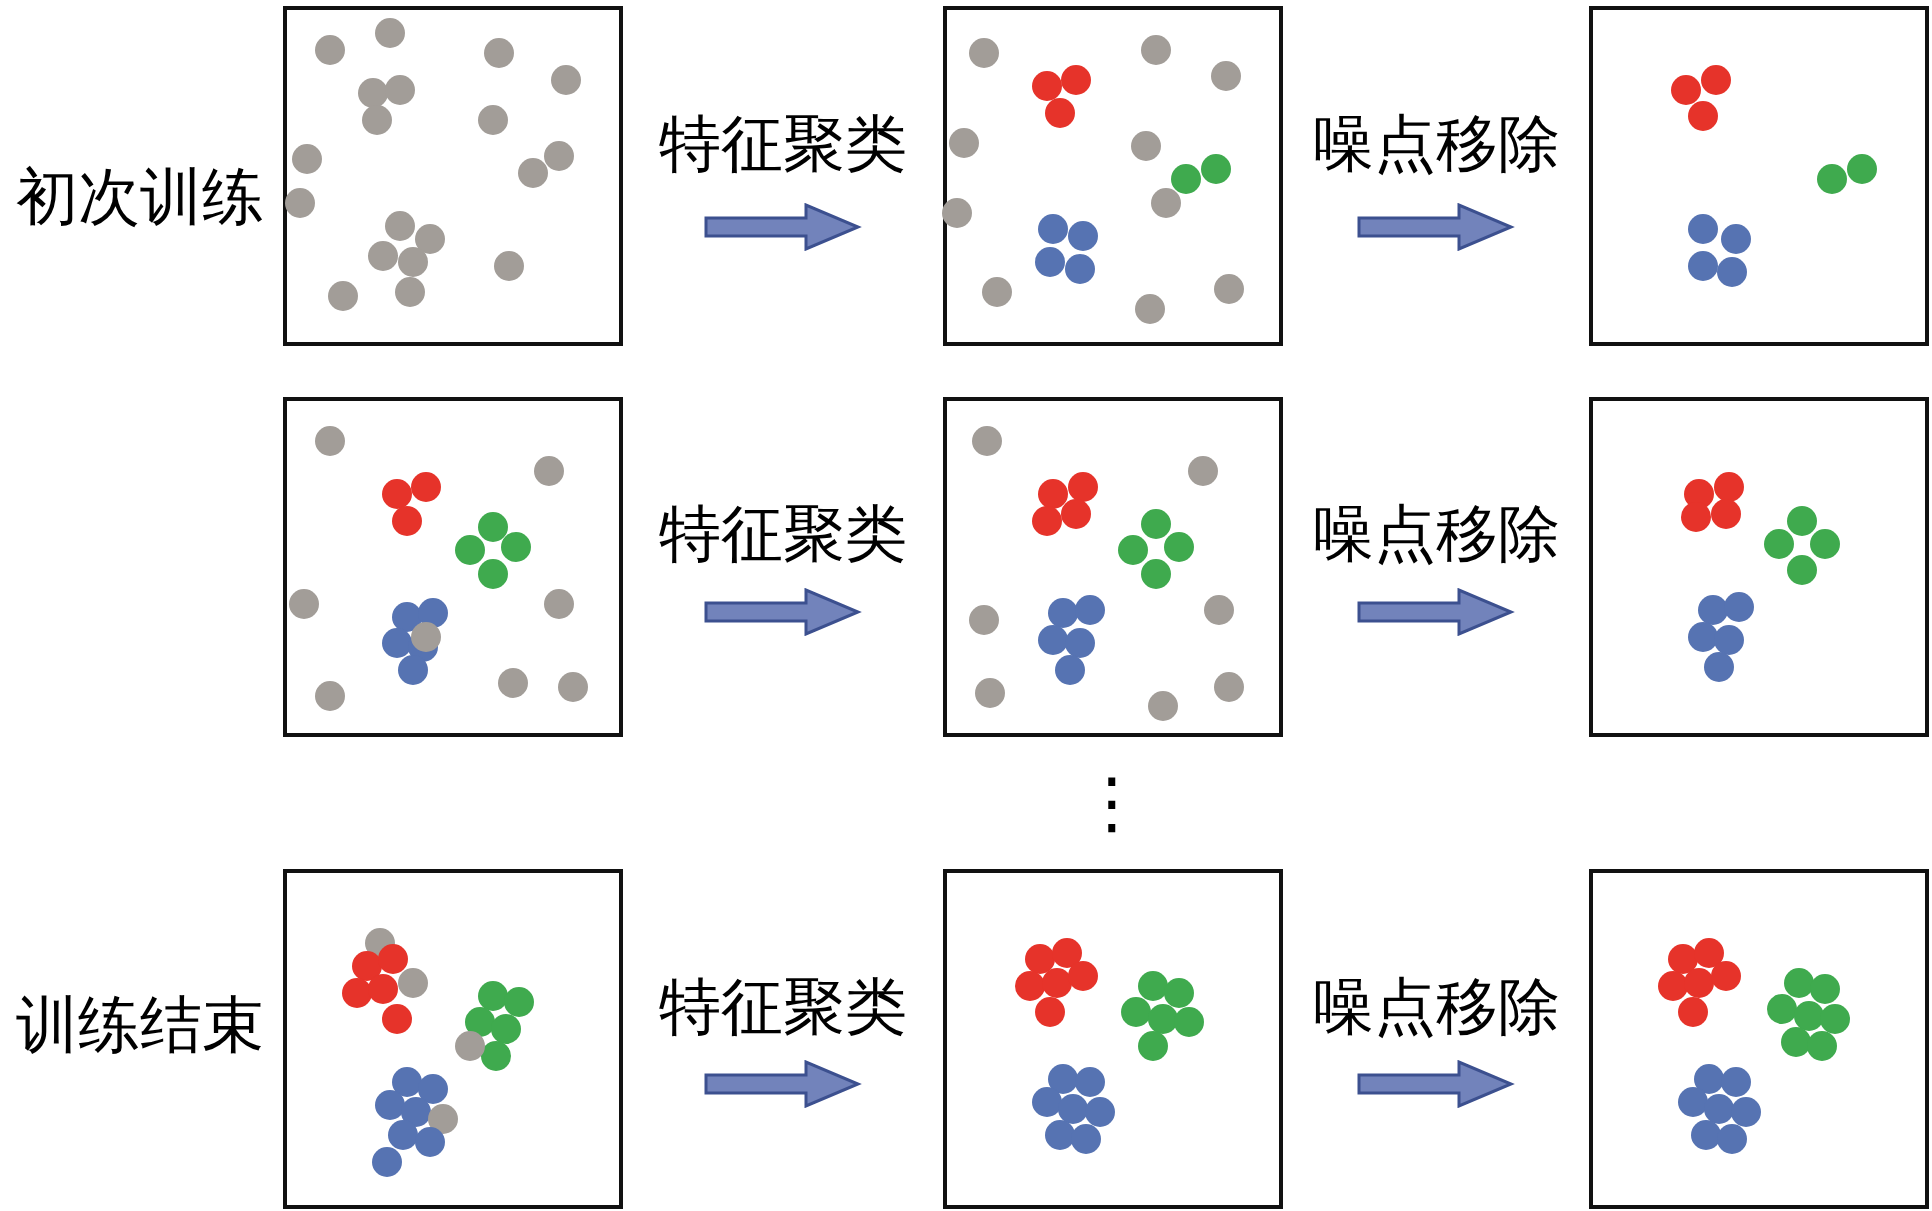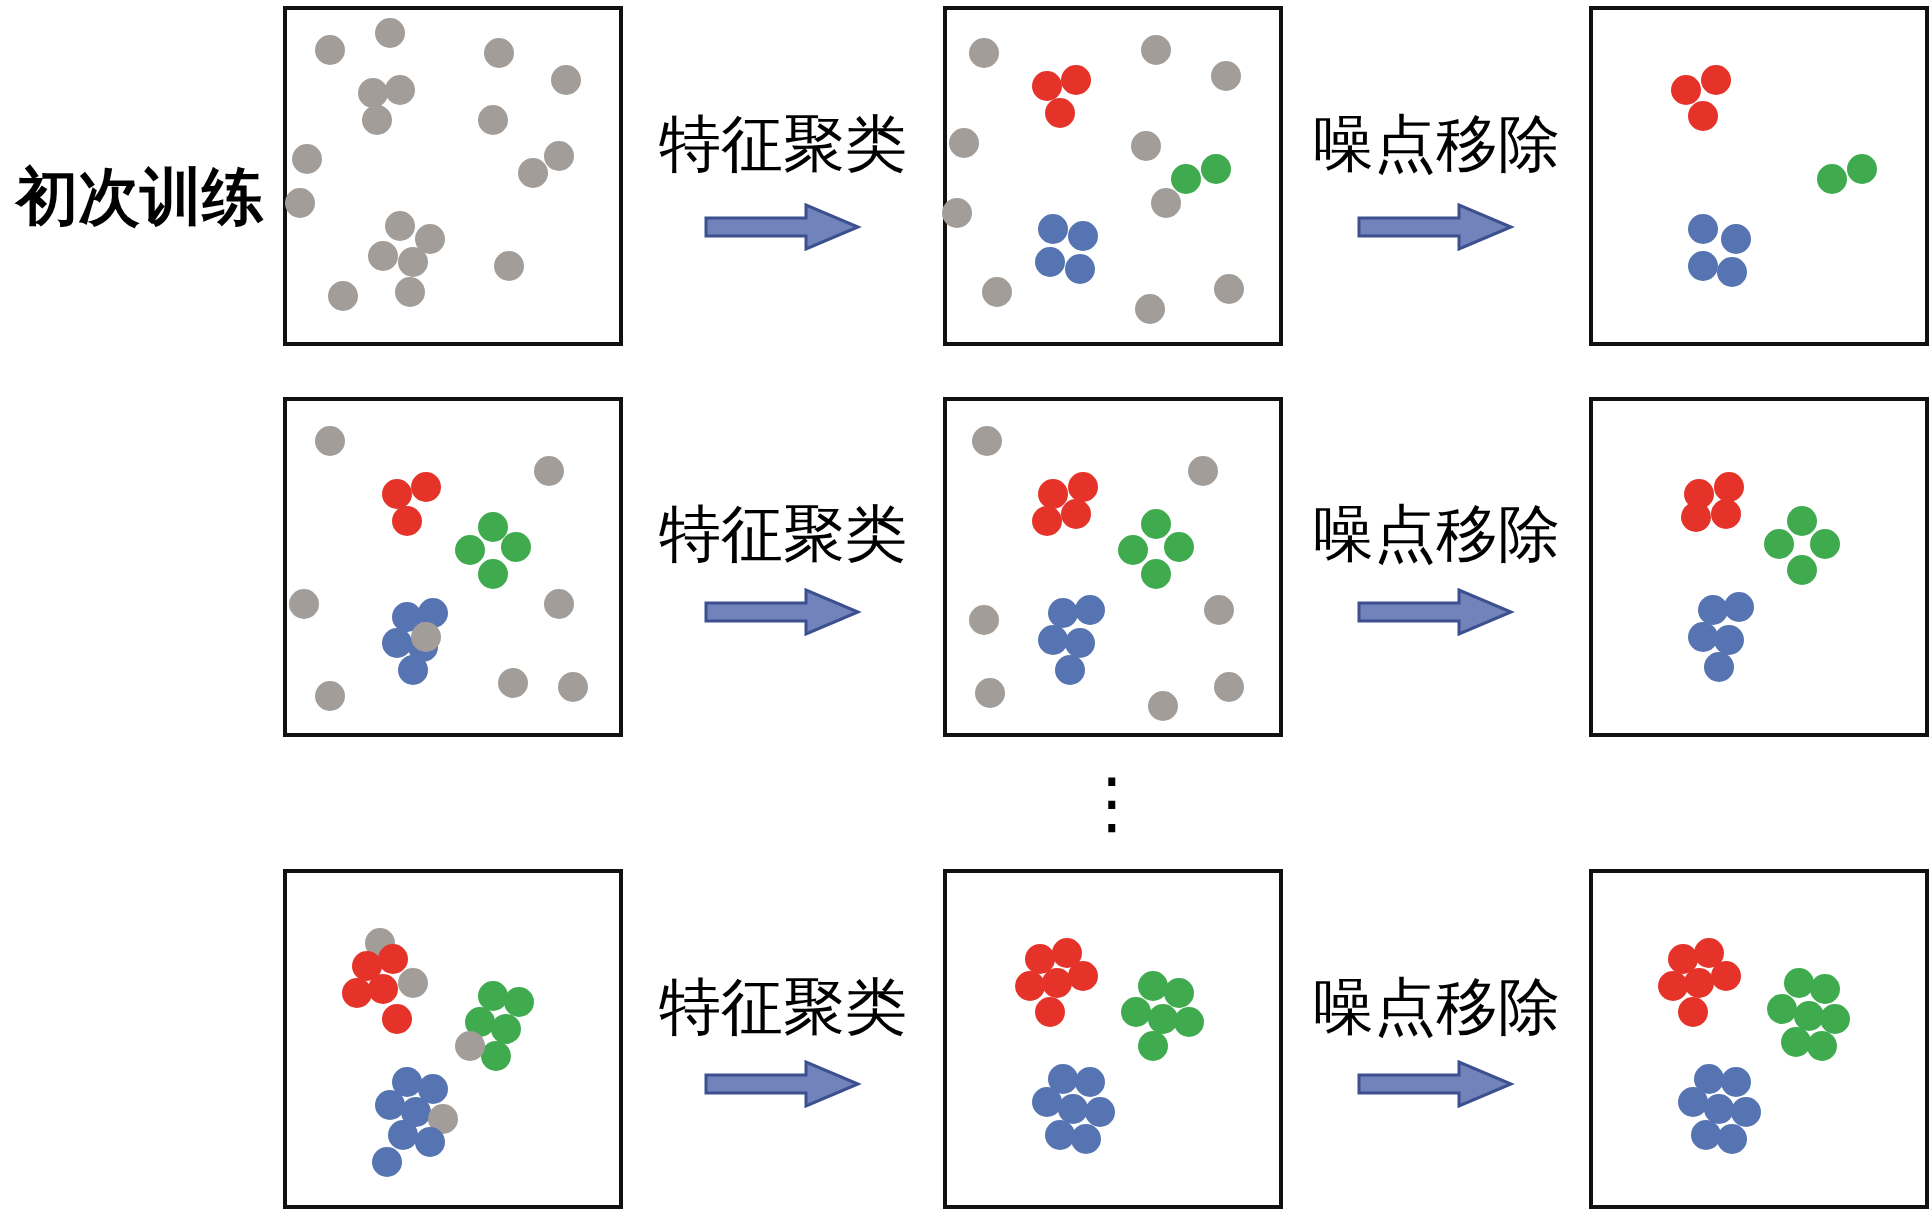--- a/index.html
+++ b/index.html
@@ -16,21 +16,21 @@
   .r1 { top:6px; } .r2 { top:397px; } .r3 { top:869px; }
   .dot {
     position:absolute; width:30px; height:30px; border-radius:50%;
     transform:translate(-50%,-50%);
   }
   .row-label {
     position:absolute; left:0; width:280px; text-align:center;
     font-size:62px; line-height:1; transform:translateY(-50%);
     white-space:nowrap;
   }
-  .r1-label { top:197px;font-weight:bold; } .r2-label { top:557px; } .r3-label { top:1025px; }
+  .r1-label { top:197px; } .r2-label { top:557px; } .r3-label { top:1025px; }
   .step-label {
     position:absolute; transform:translate(-50%,-50%);
     font-size:62px; line-height:1; white-space:nowrap; text-align:center;
   }
   .c1 { left:783px; } .c2 { left:1436px; }
   .s1 { top:144px; } .s2 { top:534px; } .s3 { top:1007px; }
   .arrow {
     position:absolute; transform:translate(-50%,-50%); display:block;
   }
   .a1 { top:227px; } .a2 { top:612px; } .a3 { top:1084px; }
@@ -170,20 +170,21 @@
       <span class="dot" style="left: 63%; top: 51%; background: rgb(63, 170, 78);"></span>
       <span class="dot" style="left: 36%; top: 63%; background: rgb(86, 115, 178);"></span>
       <span class="dot" style="left: 44%; top: 62%; background: rgb(86, 115, 178);"></span>
       <span class="dot" style="left: 33%; top: 71%; background: rgb(86, 115, 178);"></span>
       <span class="dot" style="left: 41%; top: 72%; background: rgb(86, 115, 178);"></span>
       <span class="dot" style="left: 38%; top: 80%; background: rgb(86, 115, 178);"></span>
     </div>
 
   <div class="vdots">⋮</div>
 
+  <div class="row-label r3-label">训练结束</div>
   <div class="box col1 r3" style="border-color: rgb(17, 17, 17);">
       <span class="dot" style="left: 28%; top: 21%; background: rgb(162, 157, 152);"></span>
       <span class="dot" style="left: 24%; top: 28%; background: rgb(230, 51, 42);"></span>
       <span class="dot" style="left: 32%; top: 26%; background: rgb(230, 51, 42);"></span>
       <span class="dot" style="left: 21%; top: 36%; background: rgb(230, 51, 42);"></span>
       <span class="dot" style="left: 29%; top: 35%; background: rgb(230, 51, 42);"></span>
       <span class="dot" style="left: 38%; top: 33%; background: rgb(162, 157, 152);"></span>
       <span class="dot" style="left: 33%; top: 44%; background: rgb(230, 51, 42);"></span>
       <span class="dot" style="left: 62%; top: 37%; background: rgb(63, 170, 78);"></span>
       <span class="dot" style="left: 70%; top: 39%; background: rgb(63, 170, 78);"></span>

